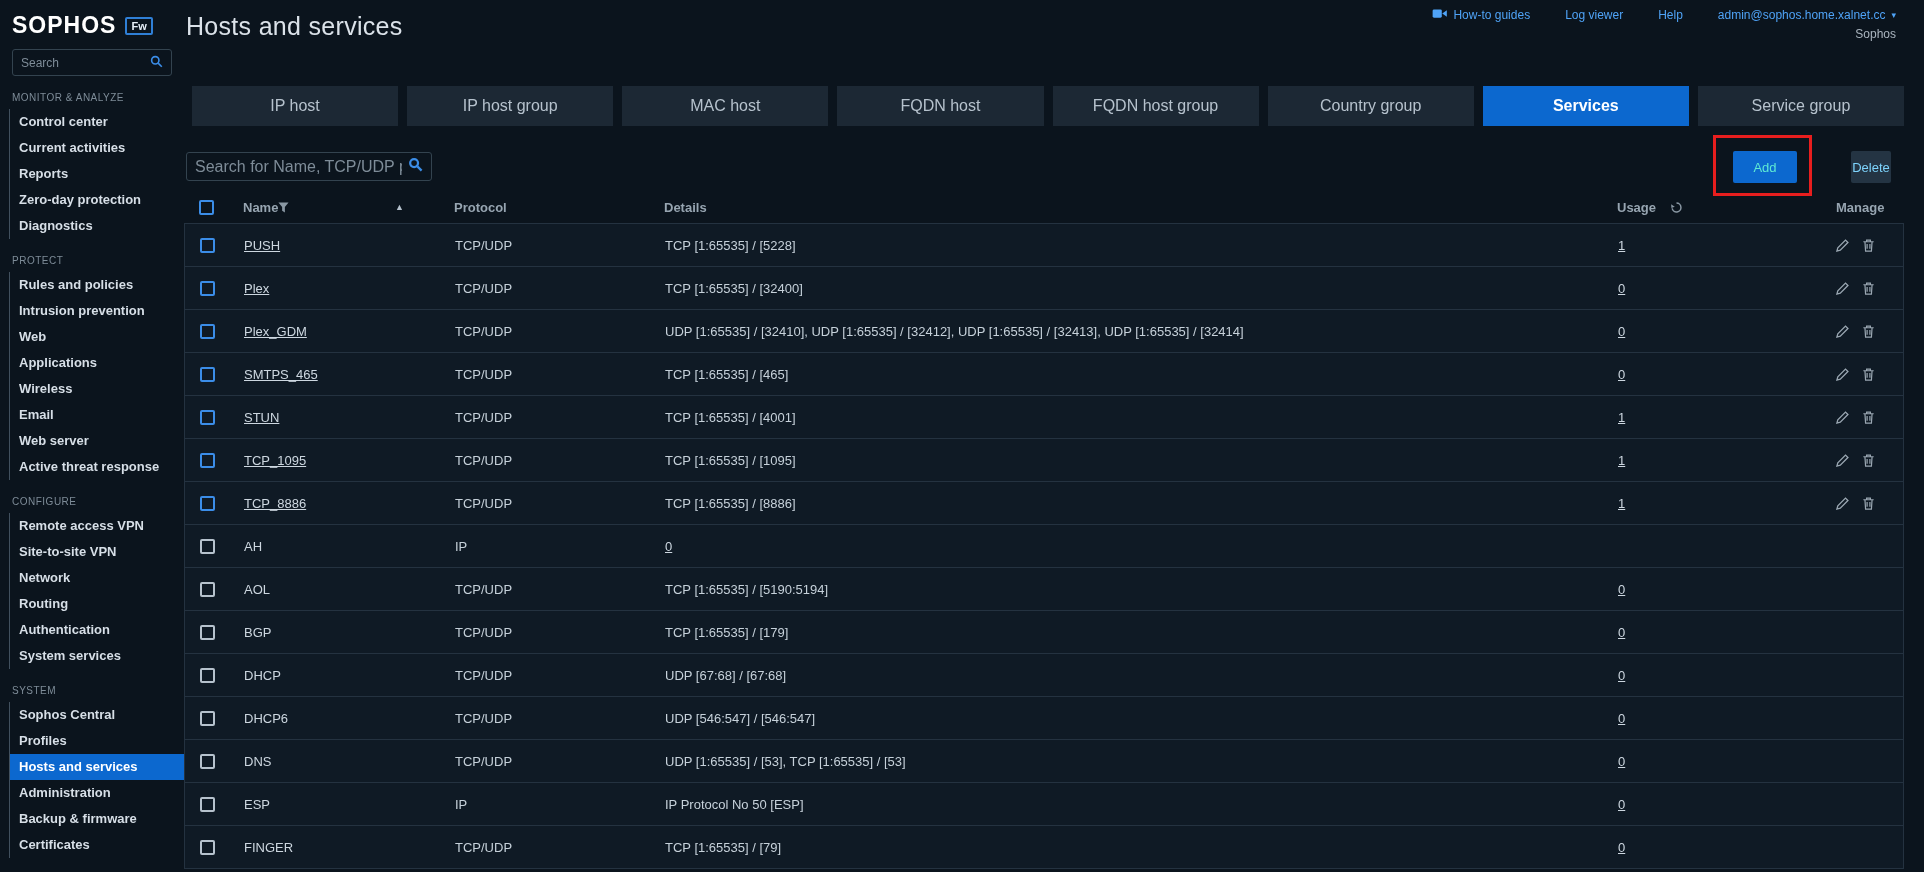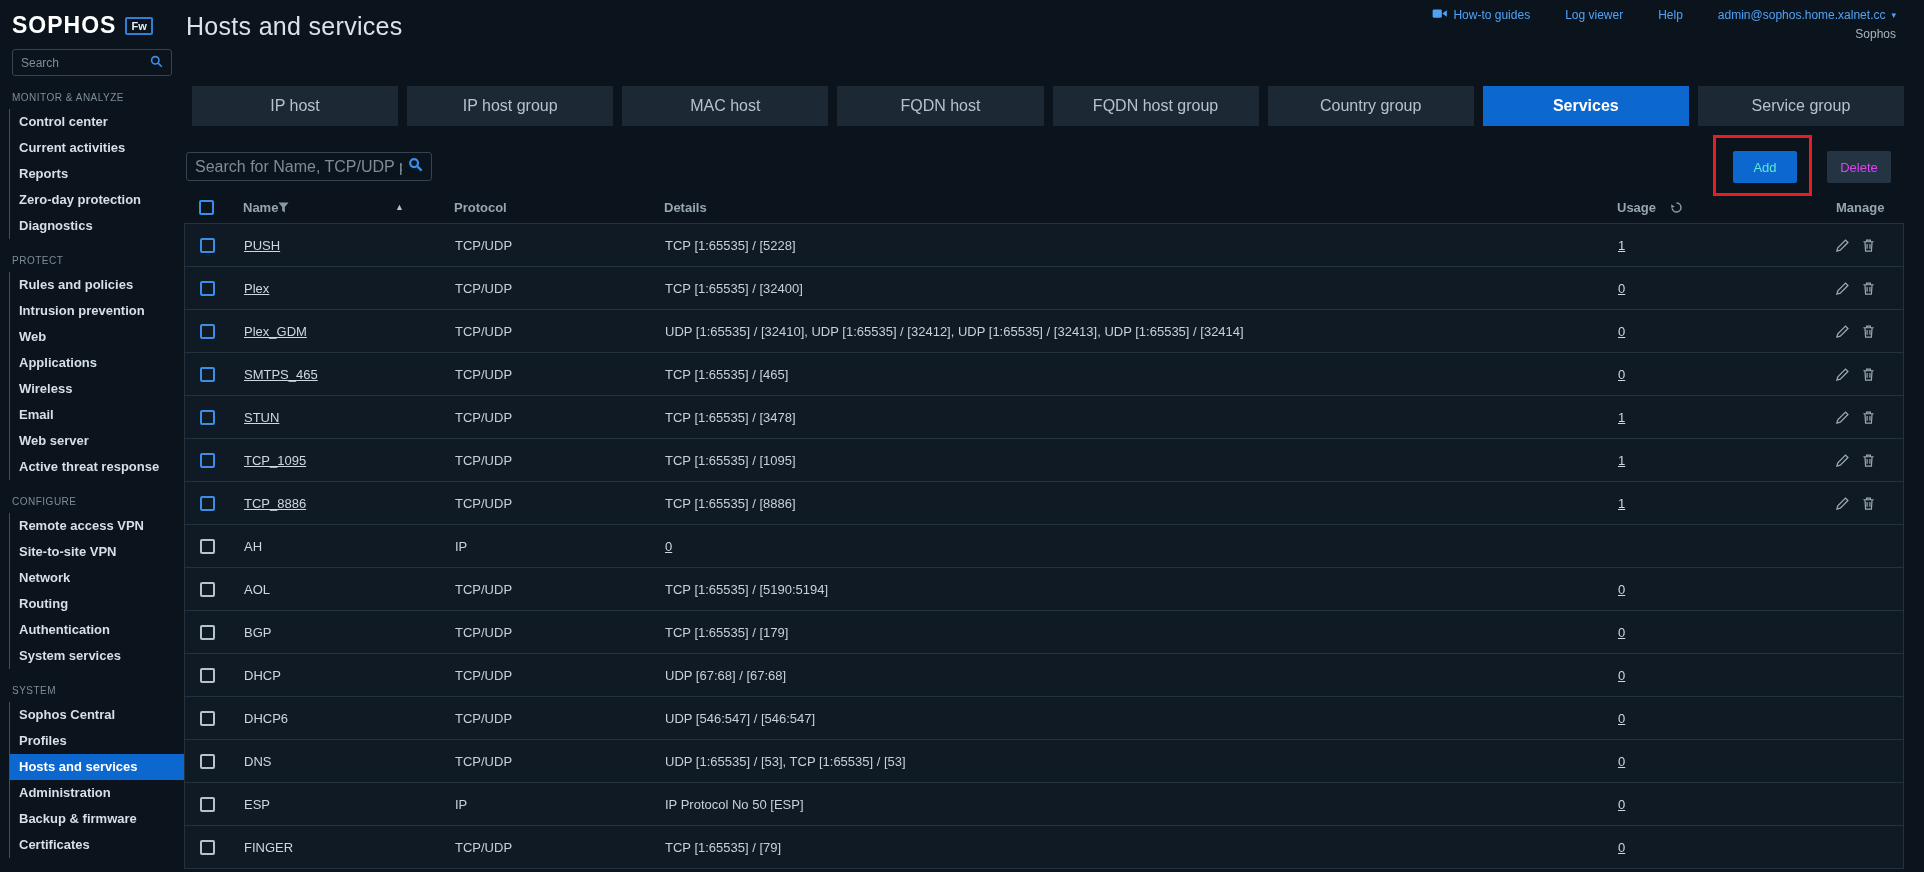--- a/index.html
+++ b/index.html
@@ -40,21 +40,21 @@
   .tab { flex: 1; height: 40px; background: #1c2834; color: #b6c2cd; font-size: 16px; display: flex; align-items: center; justify-content: center; cursor: pointer; margin-left: 8px; }
   .tab.active { background: var(--accent); color: #ffffff; font-weight: bold; }
 
   
   .toolbar { position: absolute; left: 0; top: 150px; width: 1720px; height: 34px; }
   .list-search { position: absolute; left: 2px; top: 2px; width: 246px; height: 29px; border: 1px solid #33434f; border-radius: 3px; display: flex; align-items: center; padding: 0 8px; gap: 6px; background: #0b141d; }
   .list-search input { flex: 1; min-width: 0; background: transparent; border: none; outline: none; color: #cfd8e0; font-size: 16px; font-family: inherit; }
   .list-search input::placeholder { color: #7e8c98; }
   .btn { position: absolute; top: 1px; height: 32px; border: none; border-radius: 2px; font-size: 13px; font-family: inherit; cursor: pointer; }
   .btn-add { right: 107px; width: 64px; background: var(--accent); color: #5eead4; }
-  .btn-delete { right: 13px; width: 64px; background: #243443; color: #d946ef; }
+  .btn-delete { right: 13px; width: 40px; background: #243443; color: #7dd3fc; }
   .annotation { position: absolute; left: 1529px; top: 135px; width: 99px; height: 61px; border: 3px solid var(--annotation); pointer-events: none; z-index: 10; }
 
   
   .table { position: absolute; left: 0; top: 190px; width: 1720px; }
   .t-head, .t-row { display: grid; grid-template-columns: 59px 211px 210px 953px 207px 1fr; align-items: center; }
   .t-head { height: 34px; color: #97a5b1; font-size: 13px; font-weight: bold; }
   .t-row { height: 44px; background: #0f1a25; border: 1px solid #243240; margin-top: -1px; font-size: 13px; color: #c6d1da; }
   .cell { white-space: nowrap; overflow: hidden; }
   .cb-cell { padding-left: 15px; }
   .cb { display: inline-block; width: 15px; height: 15px; border: 2px solid #3b8de8; border-radius: 2px; cursor: pointer; vertical-align: middle; }
@@ -306,21 +306,21 @@
         <svg width="15" height="15" viewBox="0 0 16 16">
                 <path d="M2.5 4h11M6 4V2.2h4V4M4.2 4l0.7 10h6.2l0.7-10M6.5 6.5v5M9.5 6.5v5" stroke="#9aa7b2" fill="none" stroke-width="1.3"></path>
               </svg>
       </span>
     </div>
   </div>
         <div class="t-row custom">
     <div class="cell cb-cell"><span class="cb"></span></div>
     <div class="cell"><span class="name">STUN</span></div>
     <div class="cell">TCP/UDP</div>
-    <div class="cell">TCP [1:65535] / [3478]</div>
+    <div class="cell">TCP [1:65535] / [4001]</div>
     <div class="cell"><span class="usage">1</span></div>
     <div class="cell manage">
       <span class="icon-btn">
         <svg width="15" height="15" viewBox="0 0 16 16">
                 <path d="M2 14l1-3.6L11.2 2.2l2.6 2.6L5.6 13 2 14z" fill="none" stroke="#9aa7b2" stroke-width="1.4"></path>
               </svg>
       </span>
       <span class="icon-btn">
         <svg width="15" height="15" viewBox="0 0 16 16">
                 <path d="M2.5 4h11M6 4V2.2h4V4M4.2 4l0.7 10h6.2l0.7-10M6.5 6.5v5M9.5 6.5v5" stroke="#9aa7b2" fill="none" stroke-width="1.3"></path>

